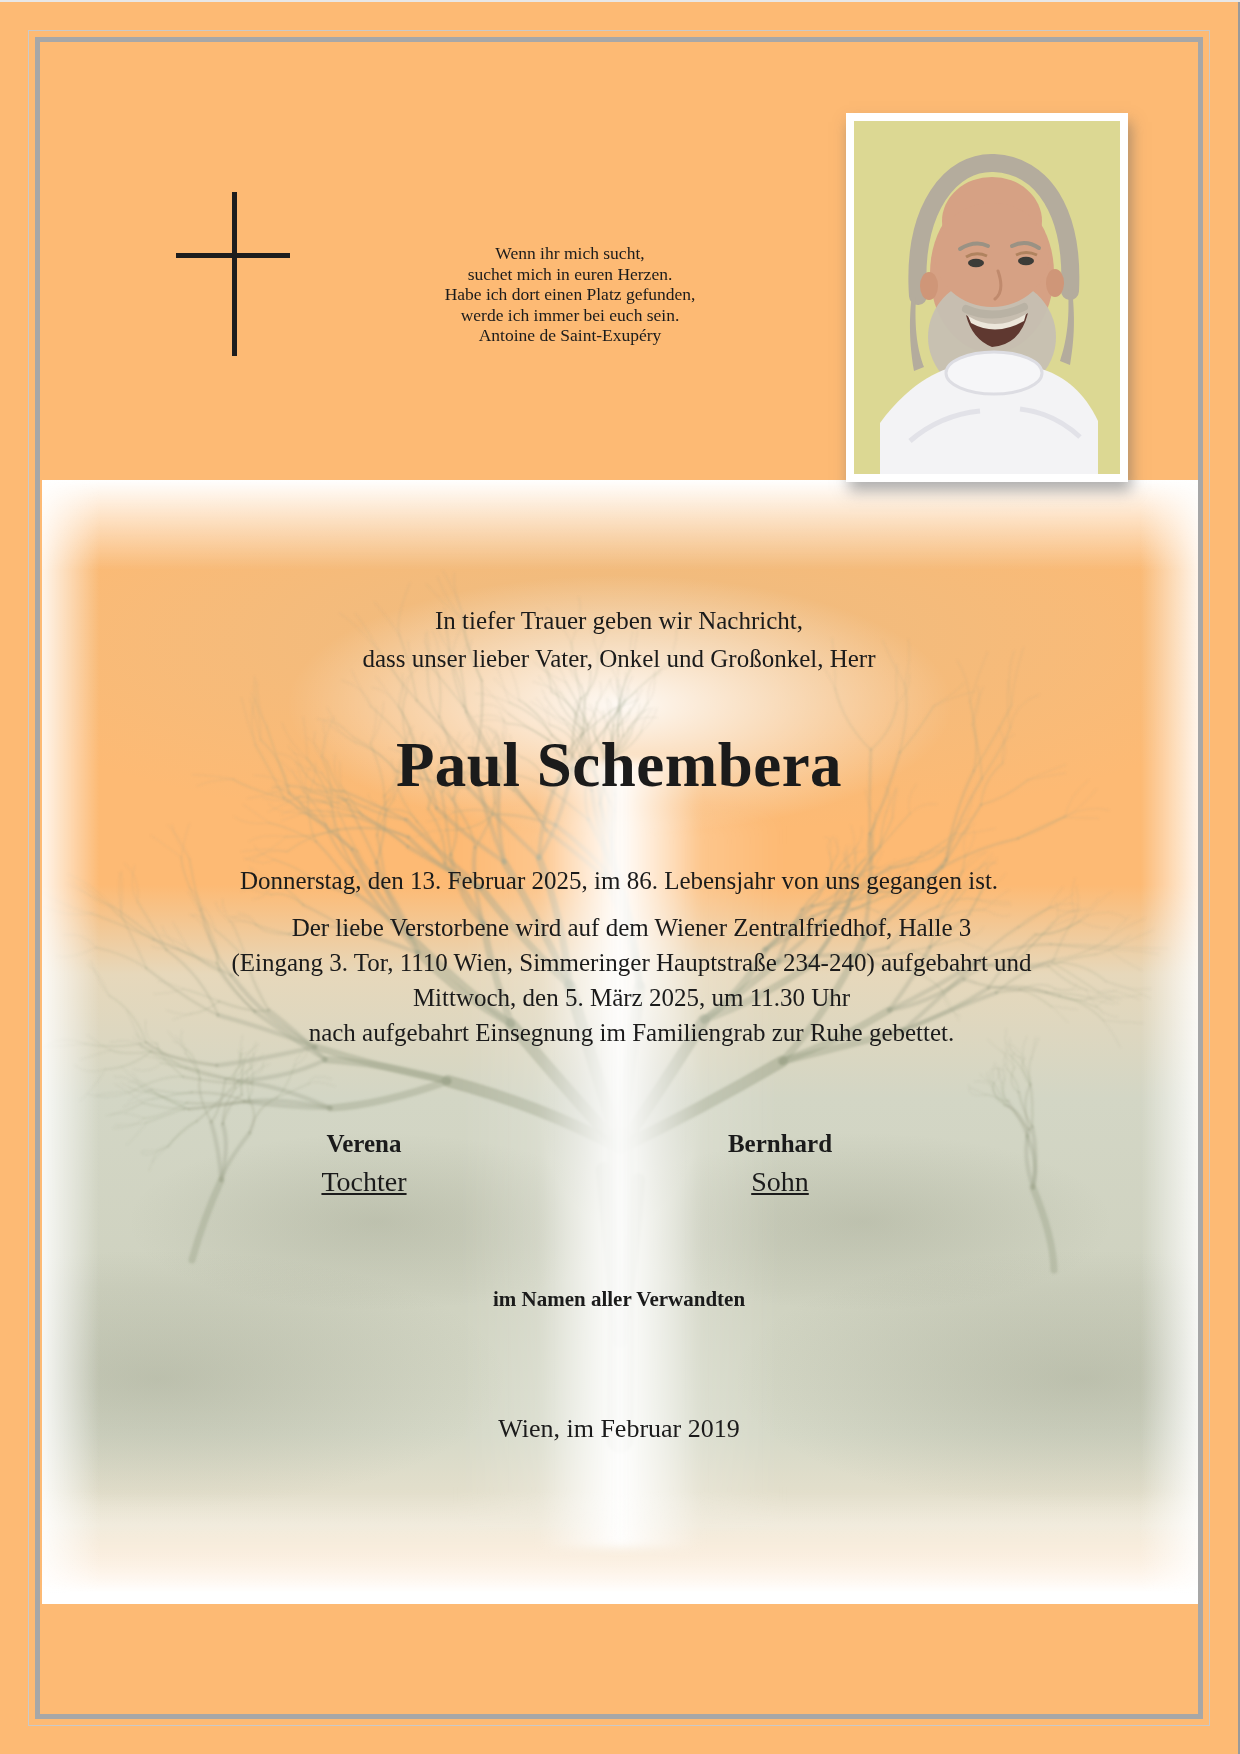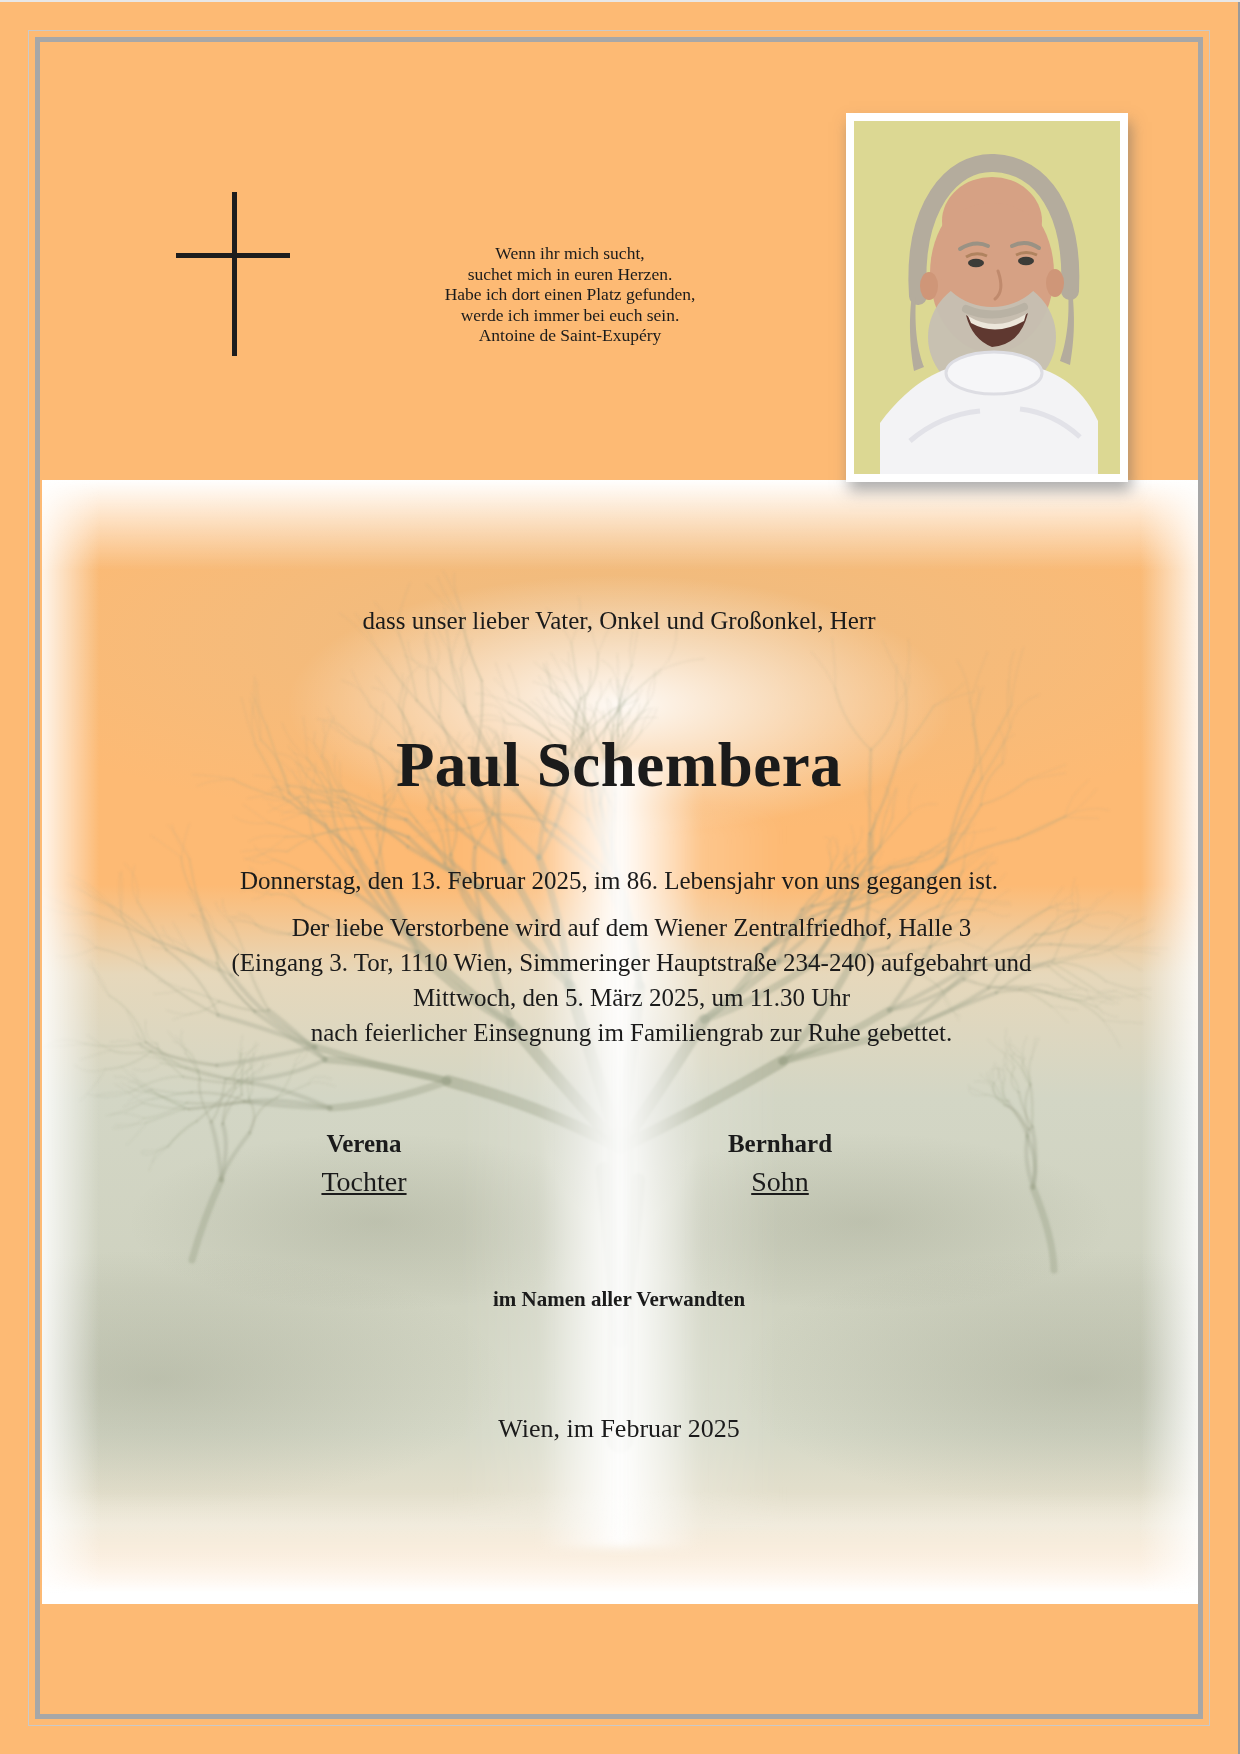--- a/index.html
+++ b/index.html
@@ -1071,41 +1071,42 @@
           <path d="M972.3 587.9 Q966.5 573.5 974.2 571.8" stroke-width="0.9" opacity="0.19"></path>
           <path d="M972.3 587.9 Q975.3 588.0 963.2 576.0" stroke-width="0.9" opacity="0.19"></path>
         </g>
     </svg>
     <div class="beam2"></div>
     <div class="beam"></div>
     <div class="scene-fade"></div>
   </div>
 
   <div class="intro">
+    <div>In tiefer Trauer geben wir Nachricht,</div>
     <div>dass unser lieber Vater, Onkel und Großonkel, Herr</div>
   </div>
 
   <div class="deceased-name">Paul Schembera</div>
 
   <div class="death-line">Donnerstag, den 13. Februar 2025, im 86. Lebensjahr von uns gegangen ist.</div>
 
   <div class="funeral">
     <div>Der liebe Verstorbene wird auf dem Wiener Zentralfriedhof, Halle 3</div>
     <div>(Eingang 3. Tor, 1110 Wien, Simmeringer Hauptstraße 234-240) aufgebahrt und</div>
     <div>Mittwoch, den 5. März 2025, um 11.30 Uhr</div>
-    <div>nach feierlicher Einsegnung im Familiengrab zur Ruhe gebettet.</div>
+    <div>nach aufgebahrt Einsegnung im Familiengrab zur Ruhe gebettet.</div>
   </div>
 
   <div class="mourner left">
     <div class="m-name">Verena</div>
     <div class="m-rel">Tochter</div>
   </div>
   <div class="mourner right">
     <div class="m-name">Bernhard</div>
     <div class="m-rel">Sohn</div>
   </div>
 
   <div class="family-line">im Namen aller Verwandten</div>
 
-  <div class="place-date">Wien, im Februar 2025</div>
+  <div class="place-date">Wien, im Februar 2019</div>
 
 
 </div>
 
 </body></html>

